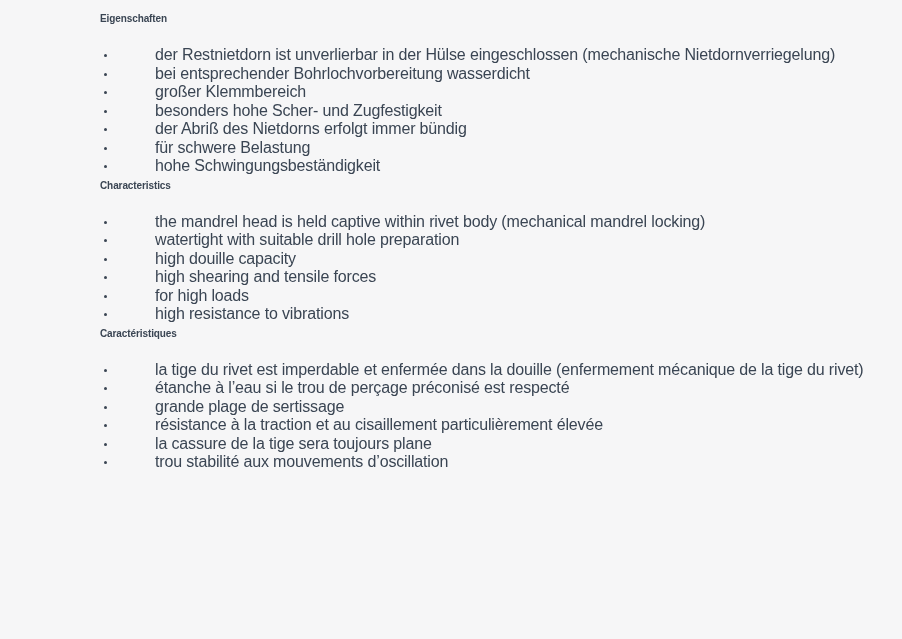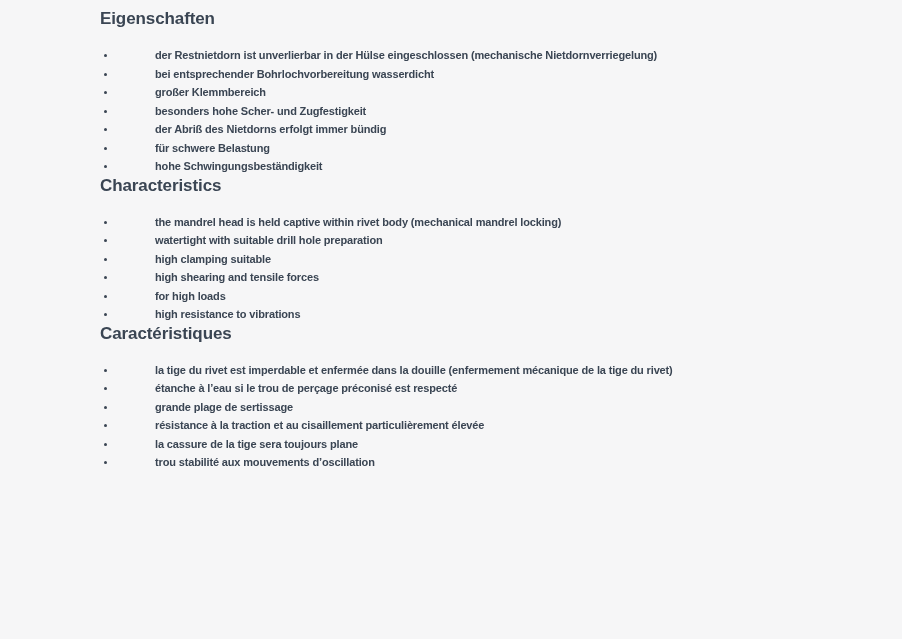--- a/index.html
+++ b/index.html
@@ -12,38 +12,37 @@
     background: #f6f6f7;
     color: #3a4553;
     font-family: "Liberation Sans", sans-serif;
   }
   .page {
     padding: 9px 20px 0 100px;
   }
   .section { margin: 0; }
   .section + .section { }
   .section-title {
-    font-size: 17px;
+    font-size: 10px;
     line-height: 20px;
     font-weight: 700;
     letter-spacing: -0.1px;
     color: #3a4553;
   }
   ul.feature-list {
     list-style: none;
     margin-top: 17px;
   }
   ul.feature-list li {
     position: relative;
     padding-left: 55px;
-    font-size: 11px;
+    font-size: 16px;
     line-height: 18.5px;
     letter-spacing: -0.15px;
     white-space: nowrap;
-    font-weight: bold;
   }
   .bullet-dot {
     position: absolute;
     left: 4px;
     top: 8px;
     width: 3px;
     height: 3px;
     border-radius: 50%;
     background: #3a4553;
   }
@@ -64,21 +63,21 @@
       <li><span class="bullet-dot"></span><span>für schwere Belastung</span></li>
       <li><span class="bullet-dot"></span><span>hohe Schwingungsbeständigkeit</span></li>
     </ul>
   </div>
 
   <div class="section">
     <h2 class="section-title">Characteristics</h2>
     <ul class="feature-list">
       <li><span class="bullet-dot"></span><span>the mandrel head is held captive within rivet body (mechanical mandrel locking)</span></li>
       <li><span class="bullet-dot"></span><span>watertight with suitable drill hole preparation</span></li>
-      <li><span class="bullet-dot"></span><span>high clamping suitable</span></li>
+      <li><span class="bullet-dot"></span><span>high douille capacity</span></li>
       <li><span class="bullet-dot"></span><span>high shearing and tensile forces</span></li>
       <li><span class="bullet-dot"></span><span>for high loads</span></li>
       <li><span class="bullet-dot"></span><span>high resistance to vibrations</span></li>
     </ul>
   </div>
 
   <div class="section">
     <h2 class="section-title">Caractéristiques</h2>
     <ul class="feature-list">
       <li><span class="bullet-dot"></span><span>la tige du rivet est imperdable et enfermée dans la douille (enfermement mécanique de la tige du rivet)</span></li>

